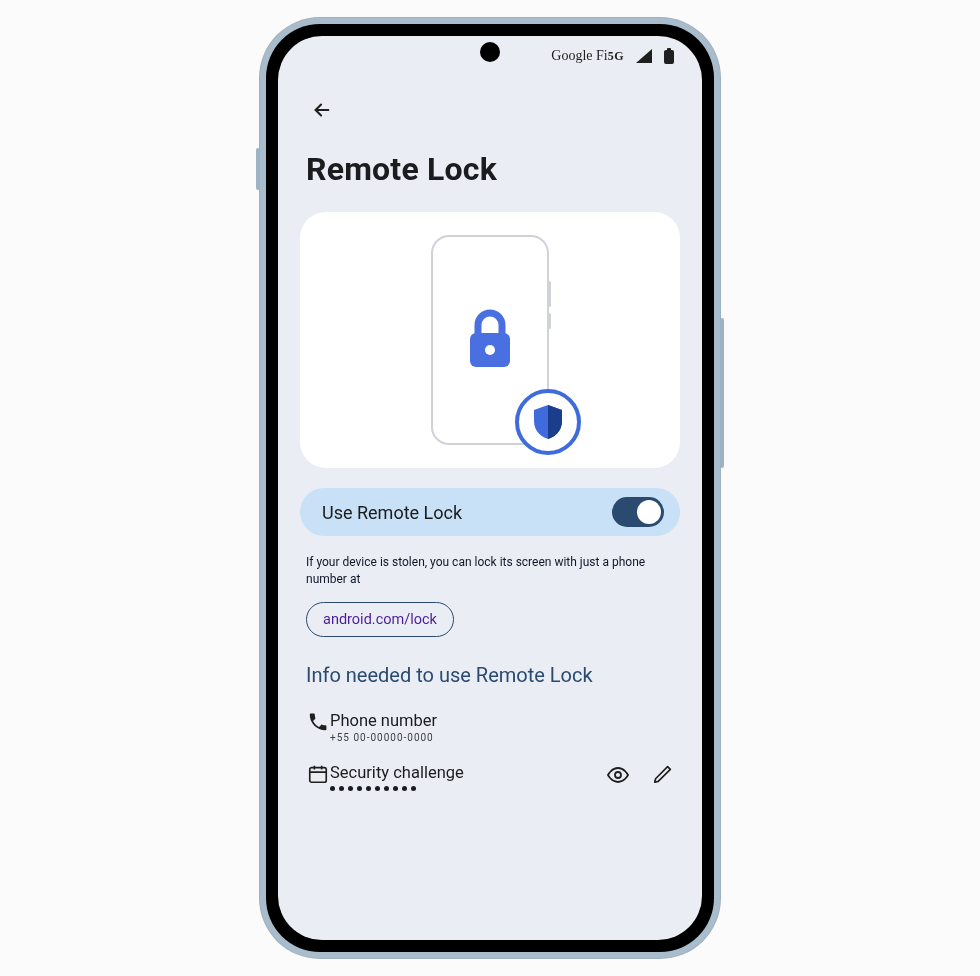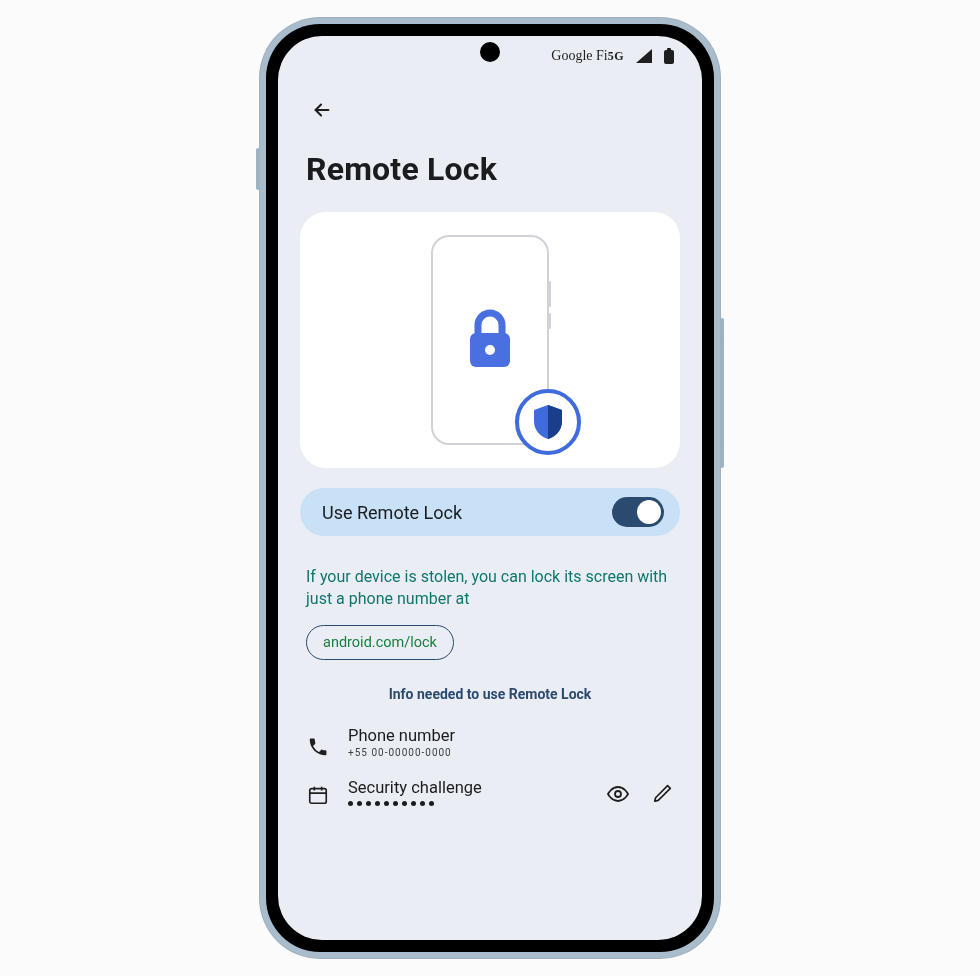--- a/index.html
+++ b/index.html
@@ -149,51 +149,49 @@
     border-radius: 16px;
     position: relative;
   }
   .switch .knob {
     position:absolute; right:3px; top:3px;
     width:24px; height:24px;
     background:#fff; border-radius:50%;
   }
 
   .desc {
-    margin-top: 30px;
+    margin-top: 18px;
     padding: 0 6px;
-    font-size: 16px;
+    font-size: 12px;
     line-height: 1.4;
-    color:#0f766e;
+    color:#0f172a;
   }
 
   .chip-row { margin-top: 14px; padding: 0 6px; }
   .chip {
     display:inline-block;
     border: 1.2px solid #2b4a6f;
-    color:#15803d;
+    color:#4c1d95;
     font-size: 14.5px;
     padding: 8px 16px;
     border-radius: 22px;
   }
 
   .section-hint {
     margin-top: 26px;
     padding: 0 6px;
-    font-size: 14px;
-    font-weight: 700;
+    font-size: 20px;
+    font-weight: 400;
     color:#2b4a6f;
-    text-align:center;
   }
 
   .list { margin-top: 14px; }
   .list-item {
     display:flex;
-    align-items:flex-end;
-    gap: 18px;
+    align-items:flex-start;
     padding: 10px 6px;
   }
   .list-icon { width:24px; display:flex; justify-content:center; }
   .list-text .primary { font-size:16.5px; color:#1b1c1e; }
   .list-text .secondary { font-size:10px; color:#3d4043; margin-top:2px; letter-spacing:1px;}
   .list-trailing { margin-left:auto; display:flex; gap:22px; }
 
   .dots { display:flex; gap:4px; margin-top:4px;}
   .dots span { width:5px; height:5px; border-radius:50%; background:#1b1c1e; }
 

